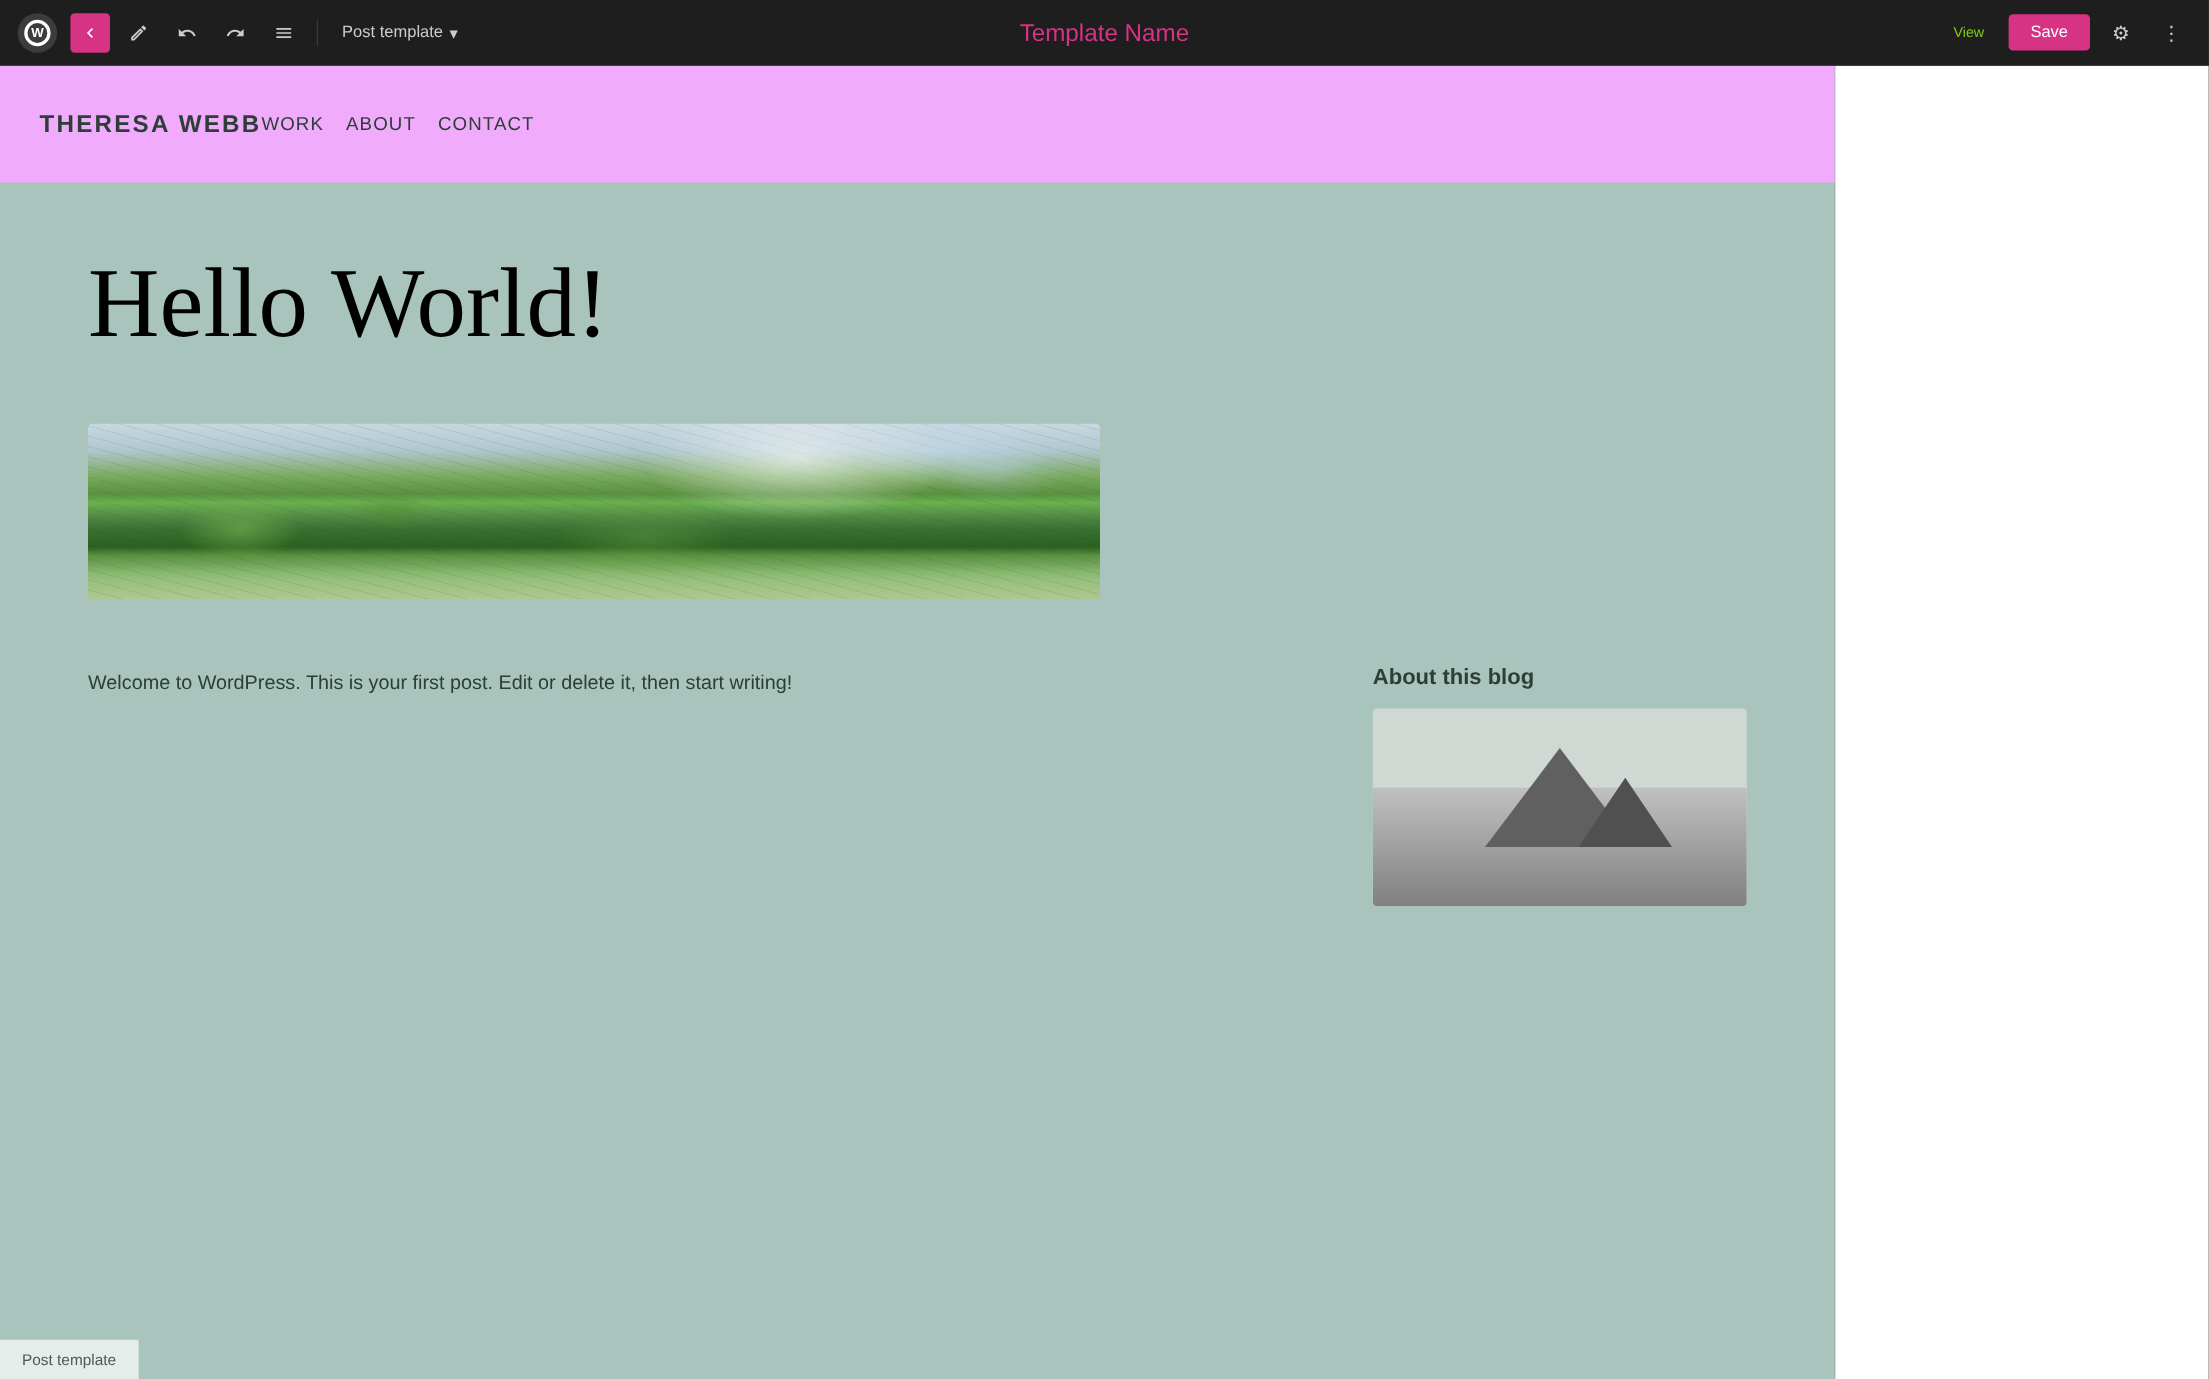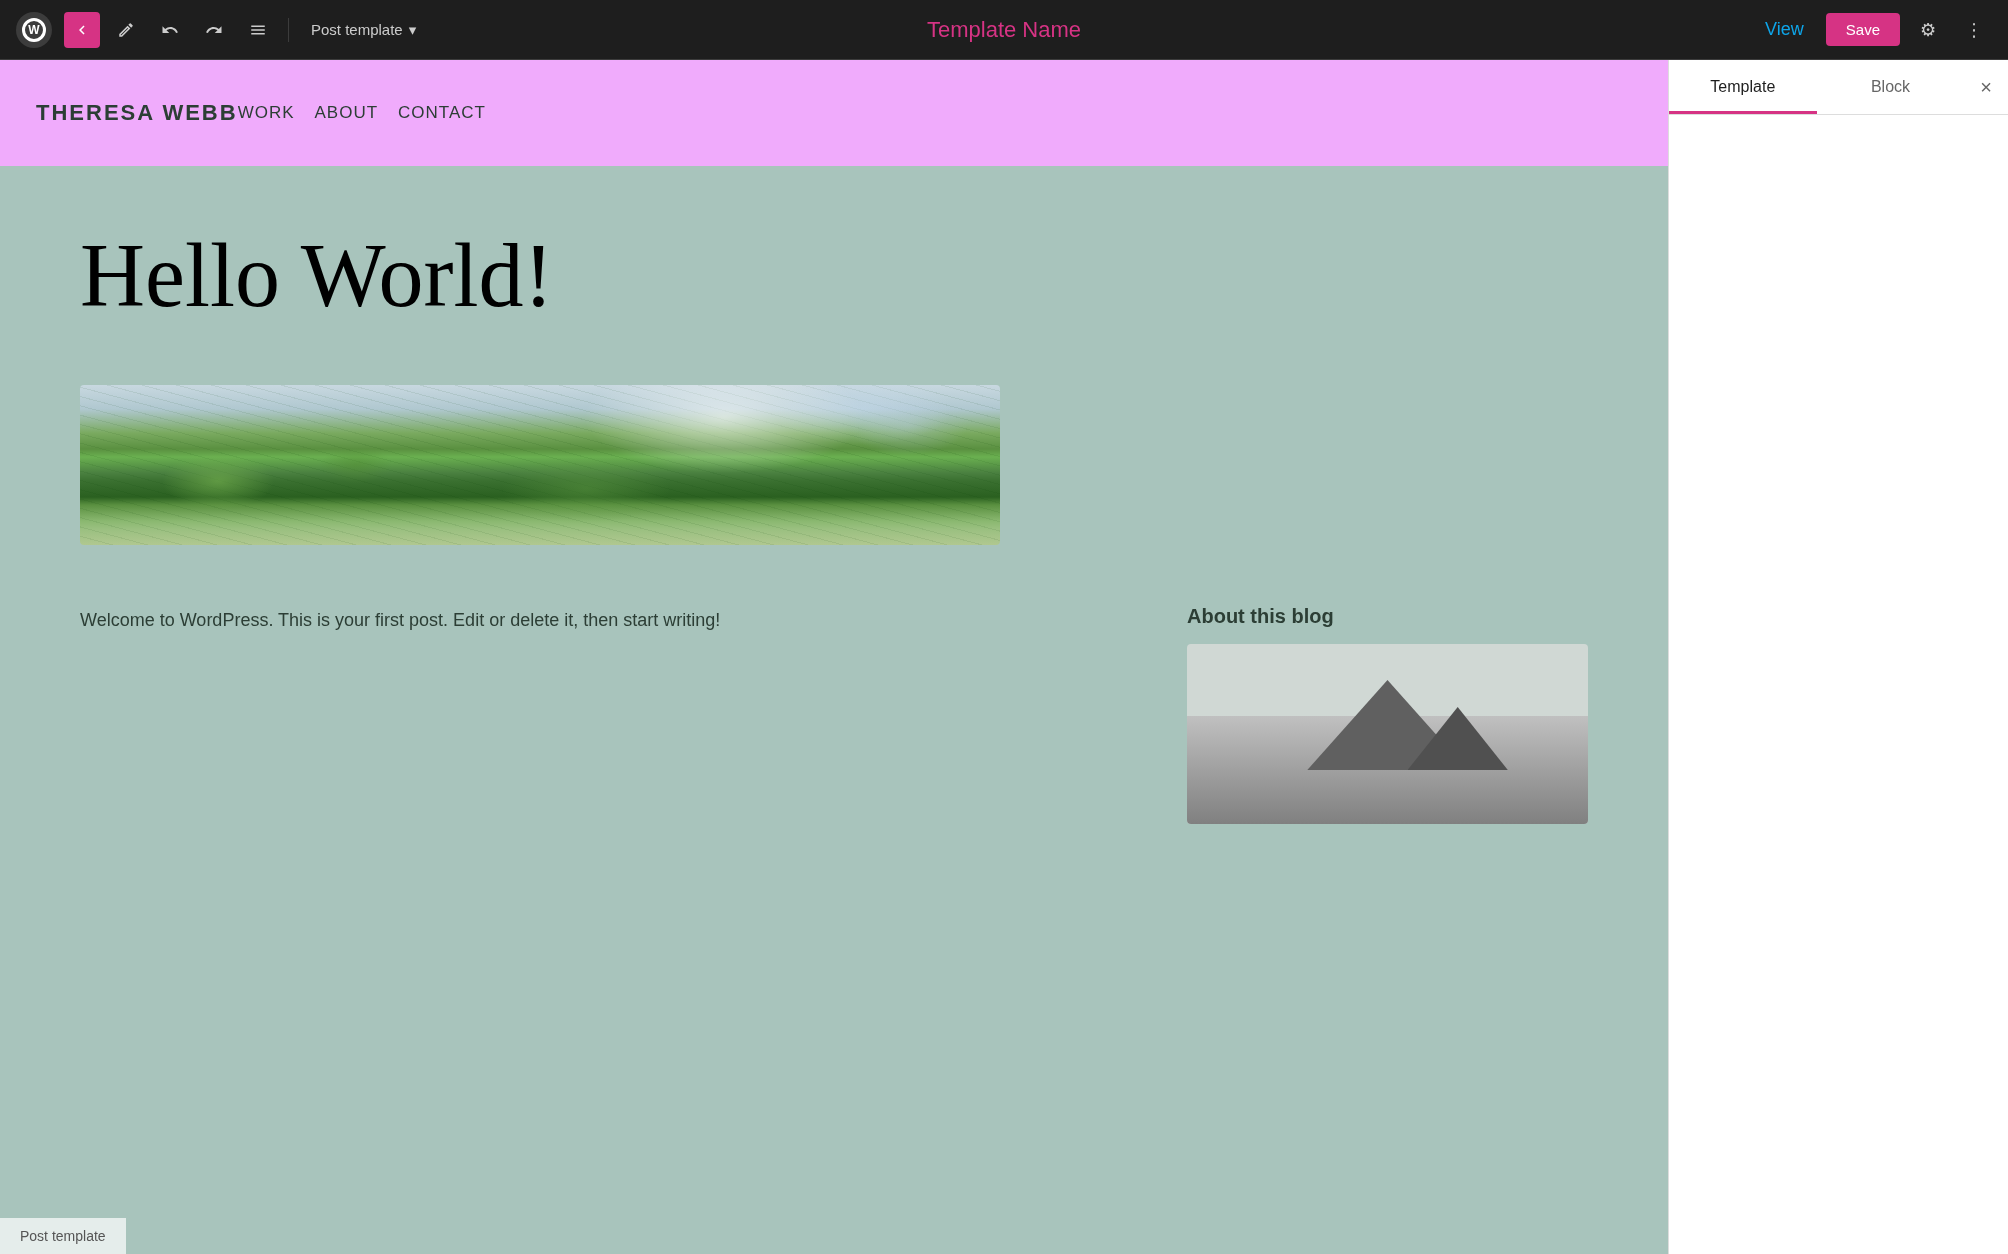--- a/index.html
+++ b/index.html
@@ -41,21 +41,21 @@
     .template-name-center {
       position: absolute; left: 50%; transform: translateX(-50%);
       color: #d63384; font-size: 22px; font-weight: 500;
       pointer-events: none;
     }
     .toolbar-right {
       margin-left: auto; display: flex; align-items: center; gap: 10px;
     }
     .view-btn {
       background: none; border: none; cursor: pointer;
-      color: #0ea5e9; font-size: 18px; padding: 6px 12px; border-radius: 4px; text-align: center;
+      color: #84cc16; font-size: 13px; padding: 6px 12px; border-radius: 4px; text-align: center;
     }
     .save-btn {
       background: #d63384; border: none; cursor: pointer;
       color: white; font-size: 15px; font-weight: 400;
       padding: 8px 20px; border-radius: 4px;
     }
     .settings-btn, .more-btn {
       background: none; border: none; cursor: pointer;
       color: #ccc; width: 36px; height: 36px; border-radius: 4px;
       display: flex; align-items: center; justify-content: center; font-size: 18px;
@@ -130,21 +130,21 @@
         radial-gradient(ellipse 80px 40px at 15% 60%, rgba(120,180,80,0.6) 0%, transparent 70%),
         radial-gradient(ellipse 60px 30px at 30% 50%, rgba(80,140,50,0.5) 0%, transparent 60%),
         radial-gradient(ellipse 120px 50px at 55% 65%, rgba(100,160,70,0.4) 0%, transparent 70%);
     }
 
     
     .two-col {
       display: flex; gap: 80px; padding: 0 80px;
     }
     .col-left { flex: 1; }
-    .col-right { width: 401px; }
+    .col-right { width: 340px; }
     .post-excerpt {
       font-size: 18px; color: #2c3e35; line-height: 1.7;
     }
     .sidebar-title {
       font-size: 20px; color: #2c3e35; margin-bottom: 16px;
     }
     .sidebar-image {
       width: 100%; height: 180px; background: #d0d8d4; border-radius: 4px;
       position: relative; overflow: hidden;
     }
@@ -291,28 +291,17 @@
         </div>
       </div>
     </div>
 
     <div class="bottom-bar">
       <span>Post template</span>
     </div>
   </div>
 
   <div class="right-sidebar">
-    <div class="sidebar-tabs">
-      <button class="sidebar-tab active">
-        <span>Template</span>
-      </button>
-      <button class="sidebar-tab">
-        <span>Block</span>
-      </button>
-      <button class="sidebar-close">
-        <span>×</span>
-      </button>
-    </div>
     <div class="sidebar-content">
     </div>
   </div>
 
 </div>
 
 </body></html>

